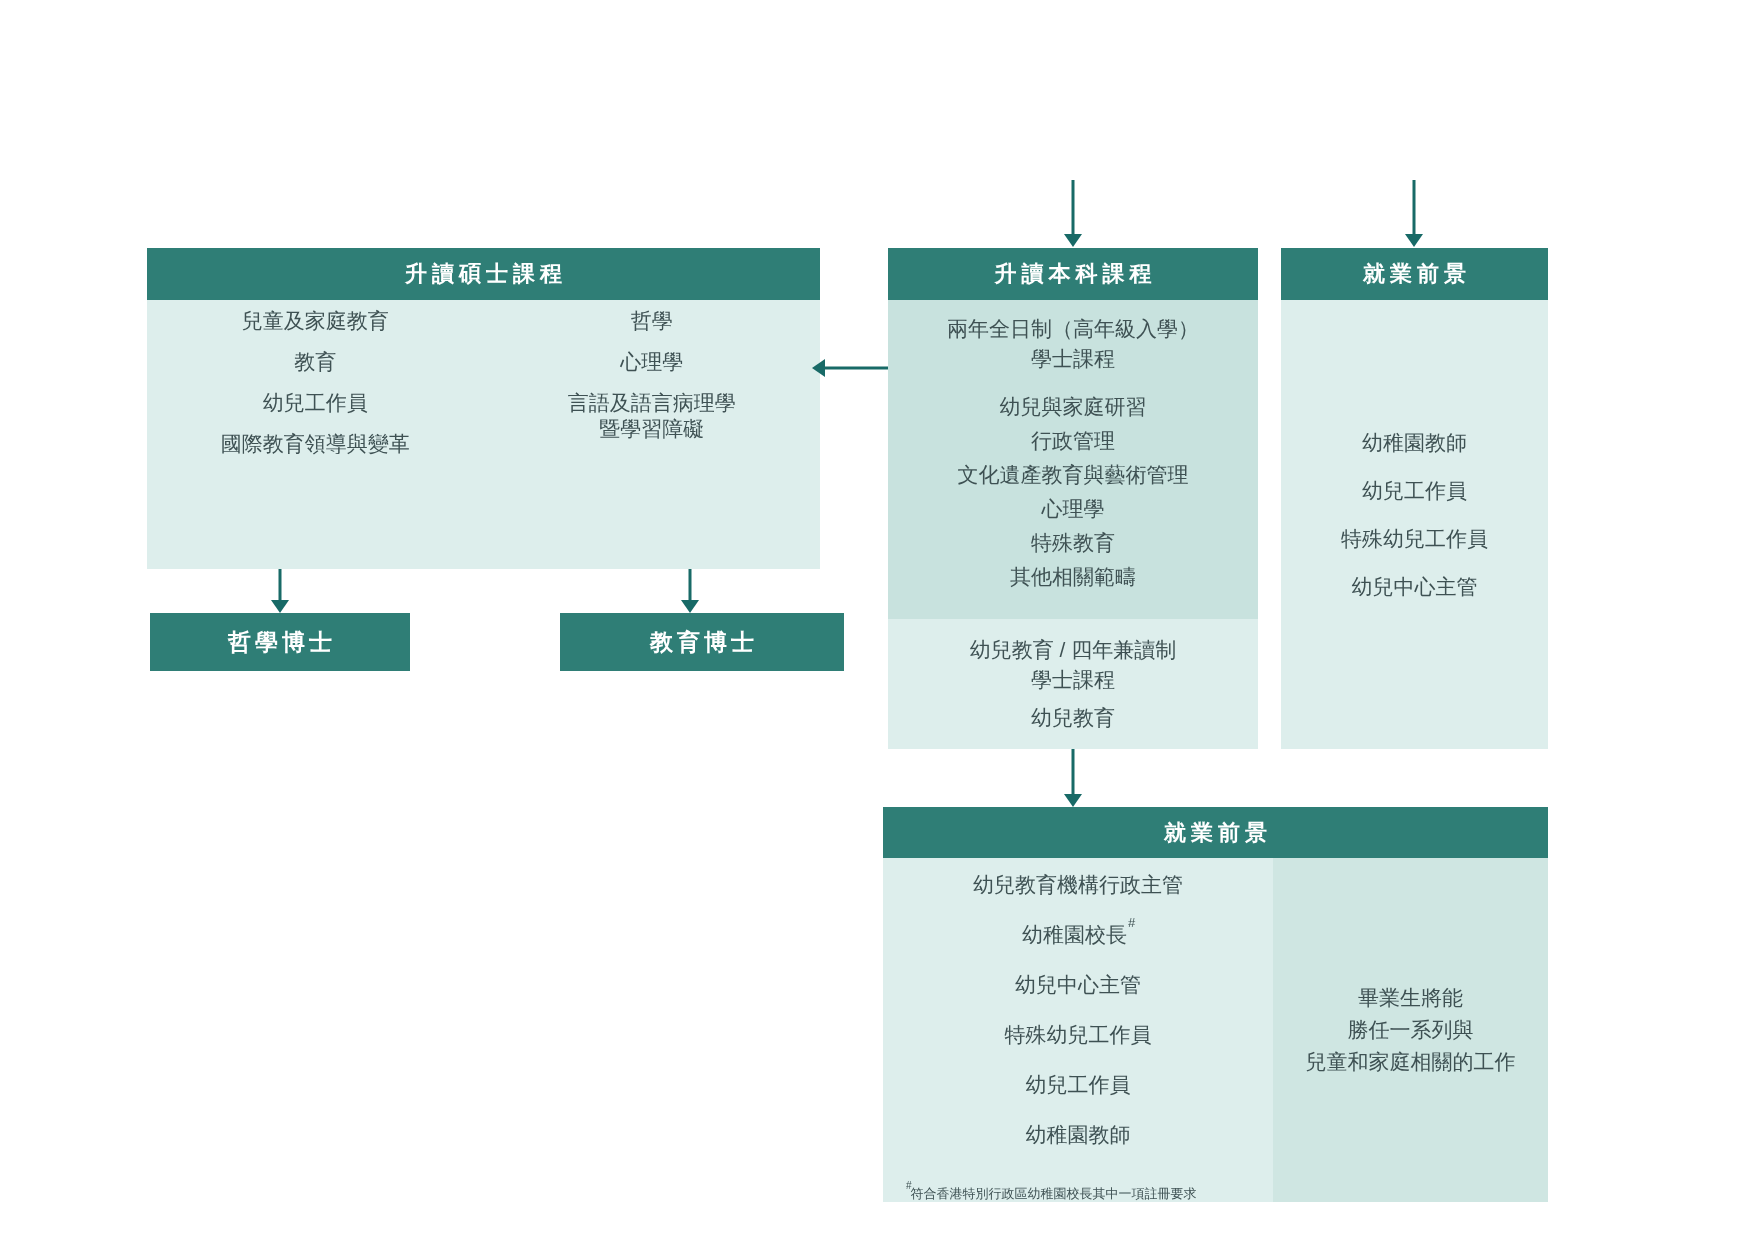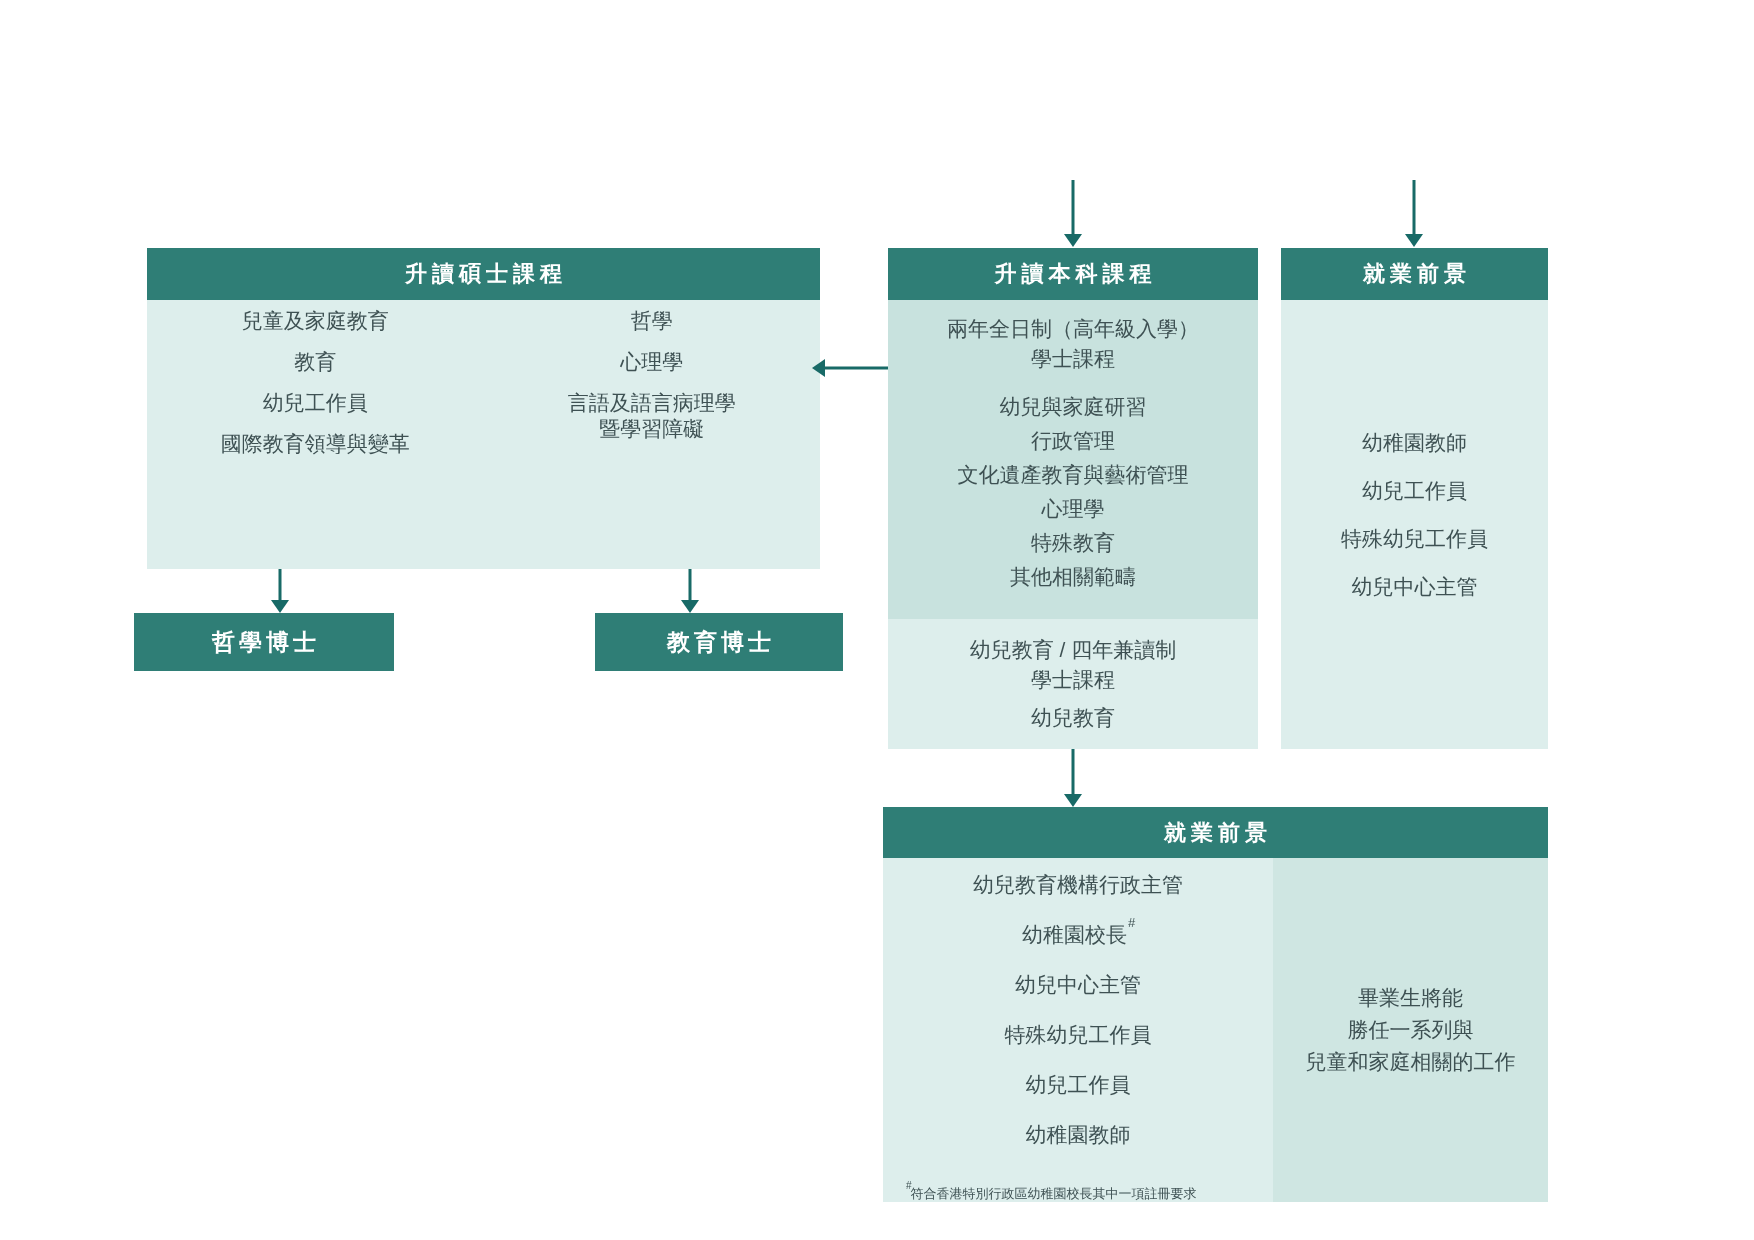--- a/index.html
+++ b/index.html
@@ -90,24 +90,24 @@
 
   <div class="arrow-v" style="left:271px;top:569px;height:44px;">
     <div class="stem"></div>
     <div class="head"></div>
   </div>
   <div class="arrow-v" style="left:681px;top:569px;height:44px;">
     <div class="stem"></div>
     <div class="head"></div>
   </div>
 
-  <div class="abs teal-box doc-box" style="left:134px;top:613px;width:260px;height:58px;">
+  <div class="abs teal-box doc-box" style="left:150px;top:613px;width:260px;height:58px;">
     <span>哲學博士</span>
   </div>
-  <div class="abs teal-box doc-box" style="left:560px;top:613px;width:248px;height:58px;margin-left:35px;">
+  <div class="abs teal-box doc-box" style="left:560px;top:613px;width:284px;height:58px;">
     <span>教育博士</span>
   </div>
 
   <div class="arrow-h" style="left:812px;top:359px;width:76px;">
     <div class="stem"></div>
     <div class="head"></div>
   </div>
 
   <div class="panel" style="left:888px;top:248px;width:370px;height:501px;">
     <div class="panel-header">

